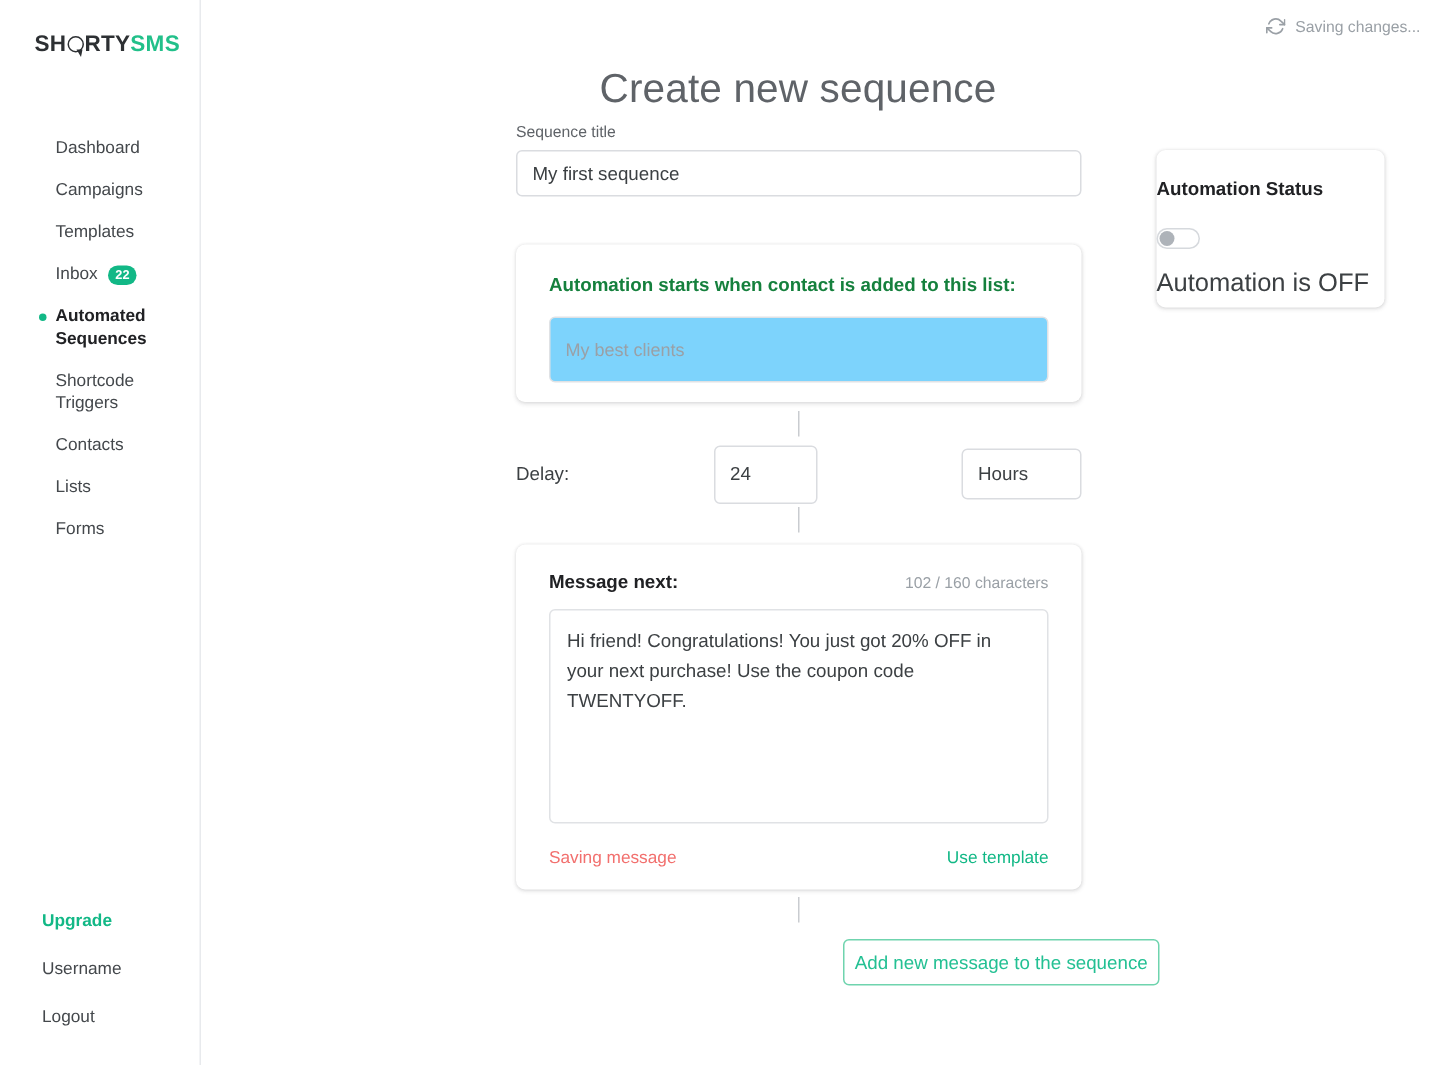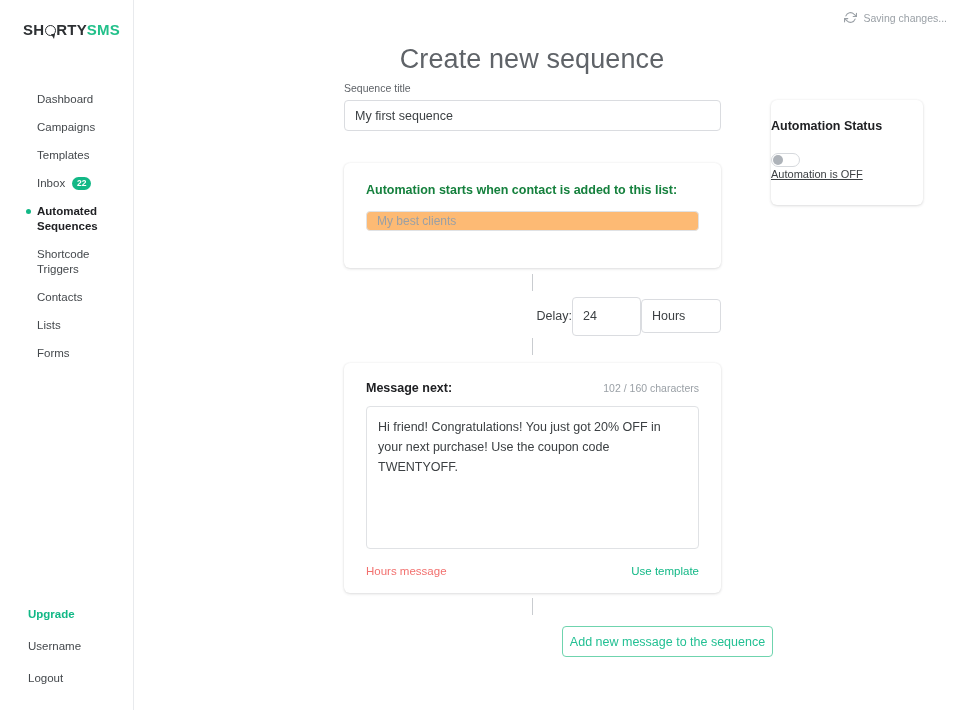--- a/index.html
+++ b/index.html
@@ -185,24 +185,24 @@
     padding: 20px 22px;
   }
   .card-heading {
     font-size: 12.5px;
     font-weight: 700;
     color: #15803d;
     margin: 0 0 14px 0;
   }
   .card-input {
     width: 333px;
-    height: 20px;
+    height: 44px;
     border: 1px solid #e0e2e5;
     border-radius: 4px;
-    background: #fdba74;
+    background: #7dd3fc;
     font-family: "Liberation Sans", sans-serif;
     font-size: 12px;
     color: #3c4043;
     padding: 0 10px;
     outline: none;
   }
   .card-input::placeholder { color: #9aa0a6; }
 
   
   .connector {
@@ -217,21 +217,21 @@
 
   
   #delay-row {
     position: absolute;
     left: 209px;
     top: 299px;
     width: 377px;
     height: 34px;
     display: flex;
     align-items: center;
-    justify-content: flex-end;
+    justify-content: space-between;
   }
   .delay-label {
     font-size: 12.5px;
     color: #3c4043;
   }
   .delay-input {
     width: 69px;
     height: 39px;
     border: 1px solid #dadce0;
     border-radius: 4px;
@@ -359,23 +359,23 @@
     vertical-align: middle;
   }
   .toggle .knob {
     position: absolute;
     left: 1px; top: 1px;
     width: 10px; height: 10px;
     border-radius: 50%;
     background: #aeb3b9;
   }
   .status-text {
-    font-size: 11px;
-    color: #3c4043;
-    text-decoration: underline;
+    margin-top: 11px;
+    font-size: 17px;
+    color: #3c4043;
   }
 </style>
 </head>
 <body>
 
 <div id="sidebar">
 
   <div class="logo">
     <span class="logo-dark">SH</span>
     <span class="logo-bubble"></span>
@@ -465,21 +465,21 @@
 
   <div class="connector" id="conn2"></div>
 
   <div class="card" id="message-card">
     <div class="msg-head">
       <span class="msg-title">Message next:</span>
       <span class="msg-counter">102 / 160 characters</span>
     </div>
     <textarea class="msg-textarea" placeholder="Type your message..." style="">Hi friend! Congratulations! You just got 20% OFF in your next purchase! Use the coupon code TWENTYOFF.</textarea>
     <div class="msg-actions">
-      <span class="link-danger">Hours message</span>
+      <span class="link-danger">Saving message</span>
       <span class="link-accent">Use template</span>
     </div>
   </div>
 
   <div class="connector" id="conn3"></div>
 
   <button id="add-btn">Add new message to the sequence</button>
 
   <div class="card" id="status-card">
     <div class="status-title">Automation Status</div>

